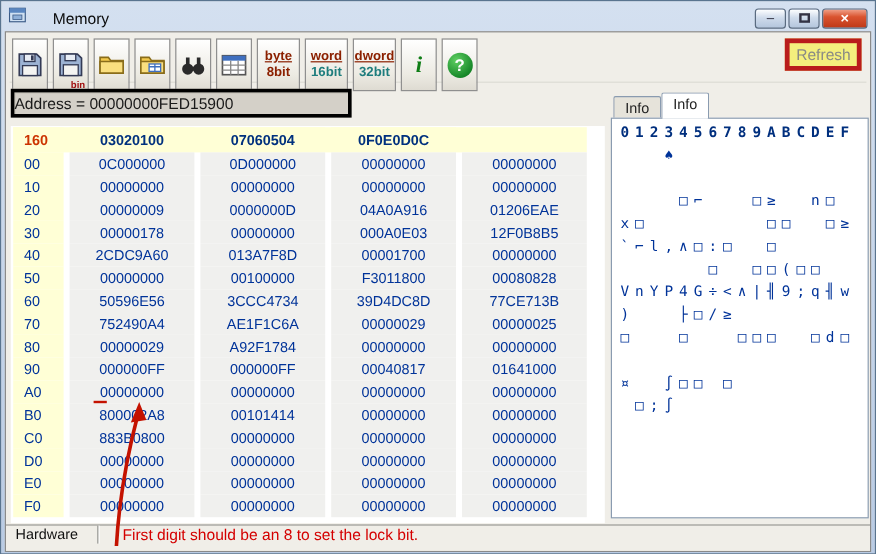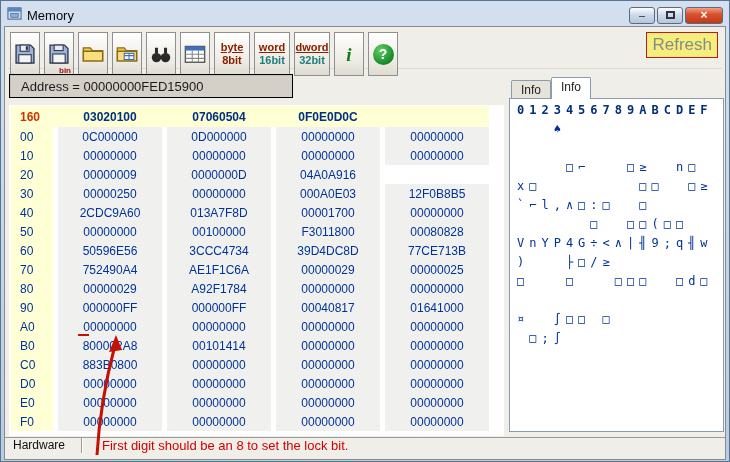--- a/index.html
+++ b/index.html
@@ -1,40 +1,40 @@
 <!DOCTYPE html>
 <html><head>
 <meta charset="utf-8">
 <style>
   *{box-sizing:border-box;margin:0;padding:0}
   html,body{width:730px;height:462px;overflow:hidden;font-family:"Liberation Sans",sans-serif;background:#fff}
   .window{position:relative;width:730px;height:462px;border:1px solid #59748f;background:linear-gradient(#d4e0f0,#b9cbe4);padding:3px}
-  .titlebar{height:22px;display:flex;align-items:center;gap:5px;padding:0 3px}
+  .titlebar{height:22px;display:flex;align-items:center;gap:22px;padding:0 3px}
   .title{font-size:13px;color:#0a0a0a}
   .winbtns{margin-left:auto;display:flex;gap:2px;align-items:center}
   .wbtn{width:26px;height:17px;border:1px solid #5a6b80;border-radius:3px;background:linear-gradient(#fdfeff,#cfdbeb 45%,#b4c6dd);display:flex;align-items:center;justify-content:center;font-size:11px;line-height:1;color:#223;cursor:default}
   .wbtn .maxbox{width:9px;height:8px;border:2px solid #334;display:block}
   .wbtn.close{width:38px;background:linear-gradient(#f0a088,#da5430 40%,#bf3918);color:#fff;font-weight:bold;font-size:12px}
   .client{position:relative;height:434px;width:722px;background:#f0eee8;border:1px solid #8a8a8a}
 
   
   .toolbar{position:absolute;top:2px;left:3px;right:3px;height:40px;display:flex;align-items:flex-start;gap:4px;padding:3px 2px;border-bottom:1px solid #dddbd4}
   .tbtn{width:30px;height:44px;border:1px solid #8f8f8f;background:linear-gradient(#ffffff,#eceae2 70%,#dedbd2);display:flex;flex-direction:column;align-items:center;justify-content:center;position:relative;cursor:default}
   .tbtn svg{width:22px;height:22px;display:block}
   .bin-label{position:absolute;bottom:0px;right:2px;font-size:8px;font-weight:bold;color:#a01010}
   .iobtn{width:36px;display:flex;flex-direction:column;align-items:center;justify-content:center;line-height:1.2}
   .io-top{font-size:11px;font-weight:bold;color:#8b2000;text-decoration:underline}
   .io-bot{font-size:11px;font-weight:bold;color:#8b2000}
   .io-bot.teal{color:#1e7d7d}
   .glyphbtn .info-i{font-family:"Liberation Serif",serif;font-style:italic;font-weight:bold;font-size:19px;color:#0f7d16;line-height:1}
   .helpcircle{width:21px;height:21px;border-radius:50%;background:radial-gradient(circle at 35% 30%,#5fcf62,#18892a 70%,#0d6b1c);color:#fff;font-weight:bold;font-size:14px;display:flex;align-items:center;justify-content:center}
-  .refresh{position:absolute;top:3px;right:4px;background:#f4ef7d;border:1px solid #b91c1c;color:#8a8a85;font-size:17px;padding:2px 5px}
-
-  
-  .addressbox{position:absolute;top:47px;left:4px;width:284px;height:24px;background:#d4d0c8;border:1px solid #000000;box-shadow:inset 1px 1px 0 #c4c0b6;display:flex;align-items:center;padding-left:11px;font-size:13px;color:#1a1a1a}
+  .refresh{position:absolute;top:3px;right:4px;background:#f4ef7d;border:4px solid #b91c1c;color:#8a8a85;font-size:13px;padding:2px 5px}
+
+  
+  .addressbox{position:absolute;top:47px;left:4px;width:284px;height:24px;background:#d4d0c8;border:3px solid #000000;box-shadow:inset 1px 1px 0 #c4c0b6;display:flex;align-items:center;font-size:13px;color:#1a1a1a}
 
   
   .tabs{position:absolute;top:50px;left:506px;display:flex;align-items:flex-end;height:22px}
   .tab{height:19px;padding:2px 9px 0 9px;font-size:12px;border:1px solid #8a9bb0;border-bottom:none;background:#e6e3da;color:#222;border-radius:2px 2px 0 0;cursor:default}
   .tab.active{background:#fff;height:22px;position:relative;z-index:3}
 
   
   .textpanel{position:absolute;top:71px;left:504px;width:215px;height:334px;background:#fff;border:1px solid #8a9bb0;padding:2px 0 0 7px;overflow:hidden;z-index:2}
   .tp-header,.tp-line{font-family:"DejaVu Sans Mono",monospace;font-size:12px;letter-spacing:5px;color:#003399;white-space:pre;line-height:19px;height:19px}
   .tp-header{font-weight:bold;color:#002f7e}
@@ -197,24 +197,25 @@
             <div class="mcell mval">00000000</div>
             <div class="mcell mval">00000000</div>
             <div class="mcell mval">00000000</div>
             <div class="mcell mval">00000000</div>
           </div>
           <div class="mrow">
             <div class="mcell mlabel">20</div>
             <div class="mcell mval">00000009</div>
             <div class="mcell mval">0000000D</div>
             <div class="mcell mval">04A0A916</div>
+            <div class="mcell mval">01206EAE</div>
           </div>
           <div class="mrow">
             <div class="mcell mlabel">30</div>
-            <div class="mcell mval">00000250</div>
+            <div class="mcell mval">00000178</div>
             <div class="mcell mval">00000000</div>
             <div class="mcell mval">000A0E03</div>
             <div class="mcell mval">12F0B8B5</div>
           </div>
           <div class="mrow">
             <div class="mcell mlabel">40</div>
             <div class="mcell mval">2CDC9A60</div>
             <div class="mcell mval">013A7F8D</div>
             <div class="mcell mval">00001700</div>
             <div class="mcell mval">00000000</div>

